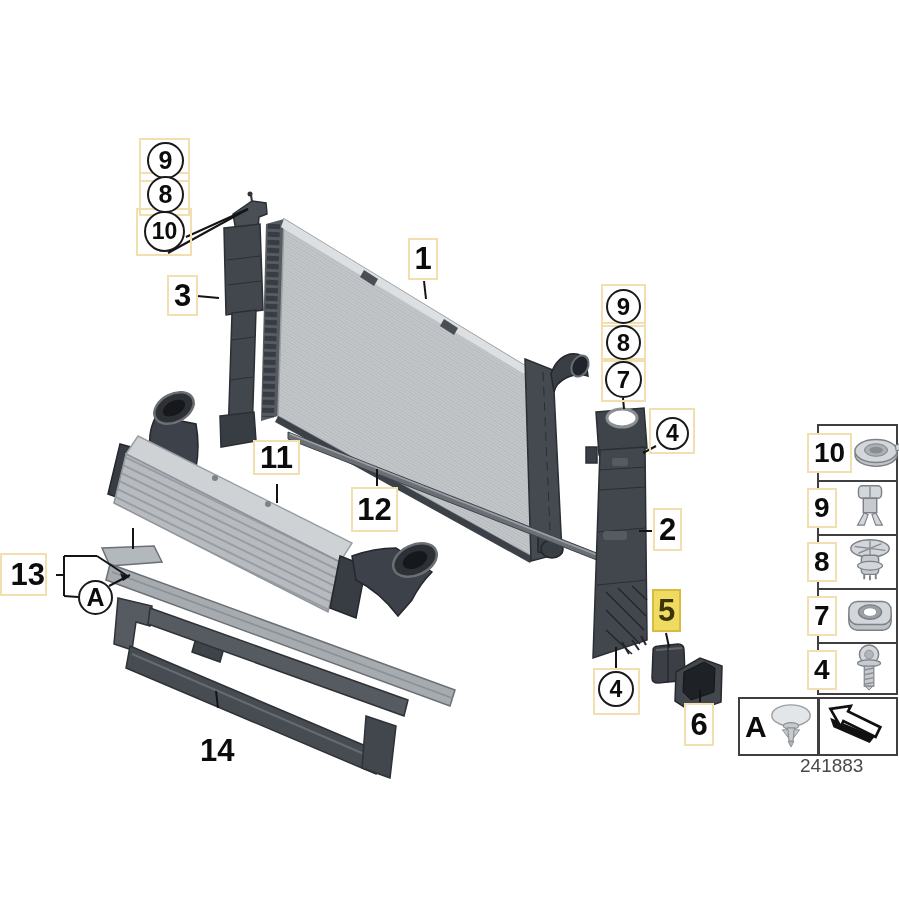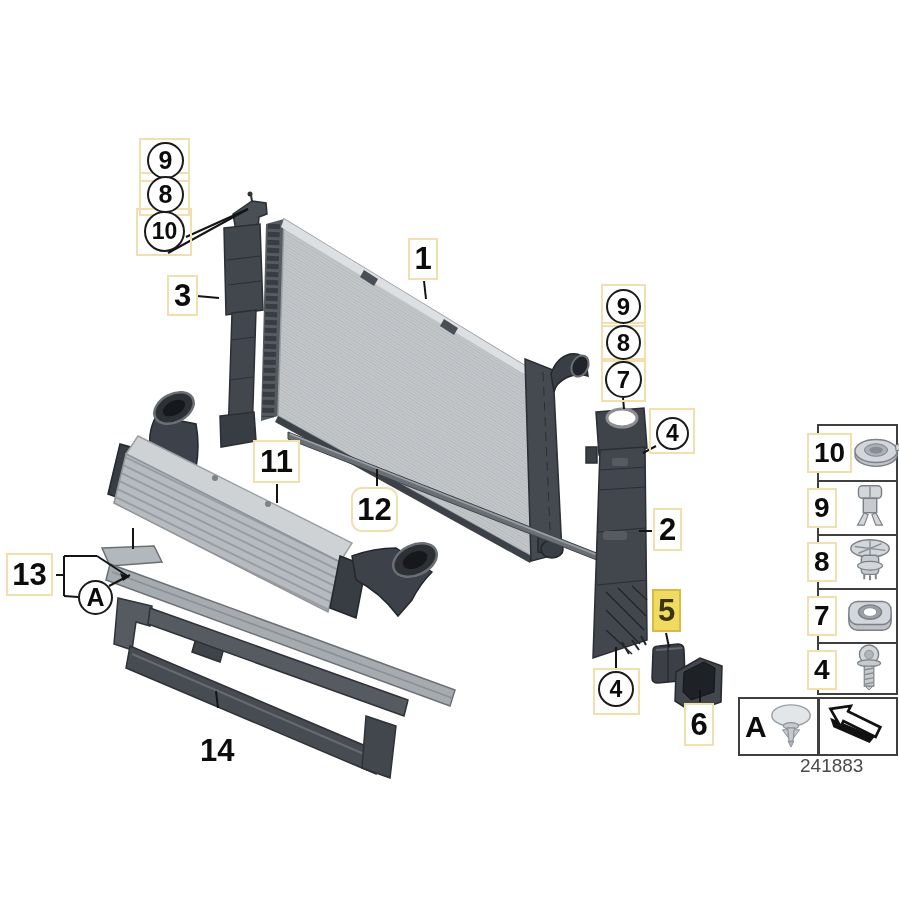--- a/index.html
+++ b/index.html
@@ -165,27 +165,27 @@
   <div class="ci" style="left:144px;top:211px;width:41px;height:41px;font-size:23px;">
     <span>10</span>
     </div>
 
   <div class="lb" style="left:167px;top:275px;width:31px;height:41px;">
     <span>3</span>
     </div>
   <div class="lb" style="left:408px;top:238px;width:30px;height:42px;">
     <span>1</span>
     </div>
-  <div class="lb" style="left:253px;top:440px;width:47px;height:43px;">
+  <div class="lb" style="left:253px;top:440px;width:47px;height:35px;">
     <span>11</span>
     </div>
-  <div class="lb" style="left:351px;top:487px;width:47px;height:45px;border-radius:11px;">
+  <div class="lb" style="left:351px;top:487px;width:47px;height:45px;">
     <span>12</span>
     </div>
-  <div class="lb" style="left:6px;top:553px;width:47px;height:43px;">
+  <div class="lb" style="left:0;top:553px;width:47px;height:43px;justify-content:flex-end;">
     <span>13</span>
     </div>
   <div class="ci" style="left:78px;top:580px;width:35px;height:35px;font-size:25px;border-width:2px;">
     <span>A</span>
     </div>
   <div class="pl" style="left:200px;top:701px;margin-top:32px;">
     <span>14</span></div>
 
   <div class="yb" style="left:601px;top:284px;width:41px;height:39px;"></div>
   <div class="ci" style="left:606px;top:289px;width:35px;height:35px;font-size:24px;">

